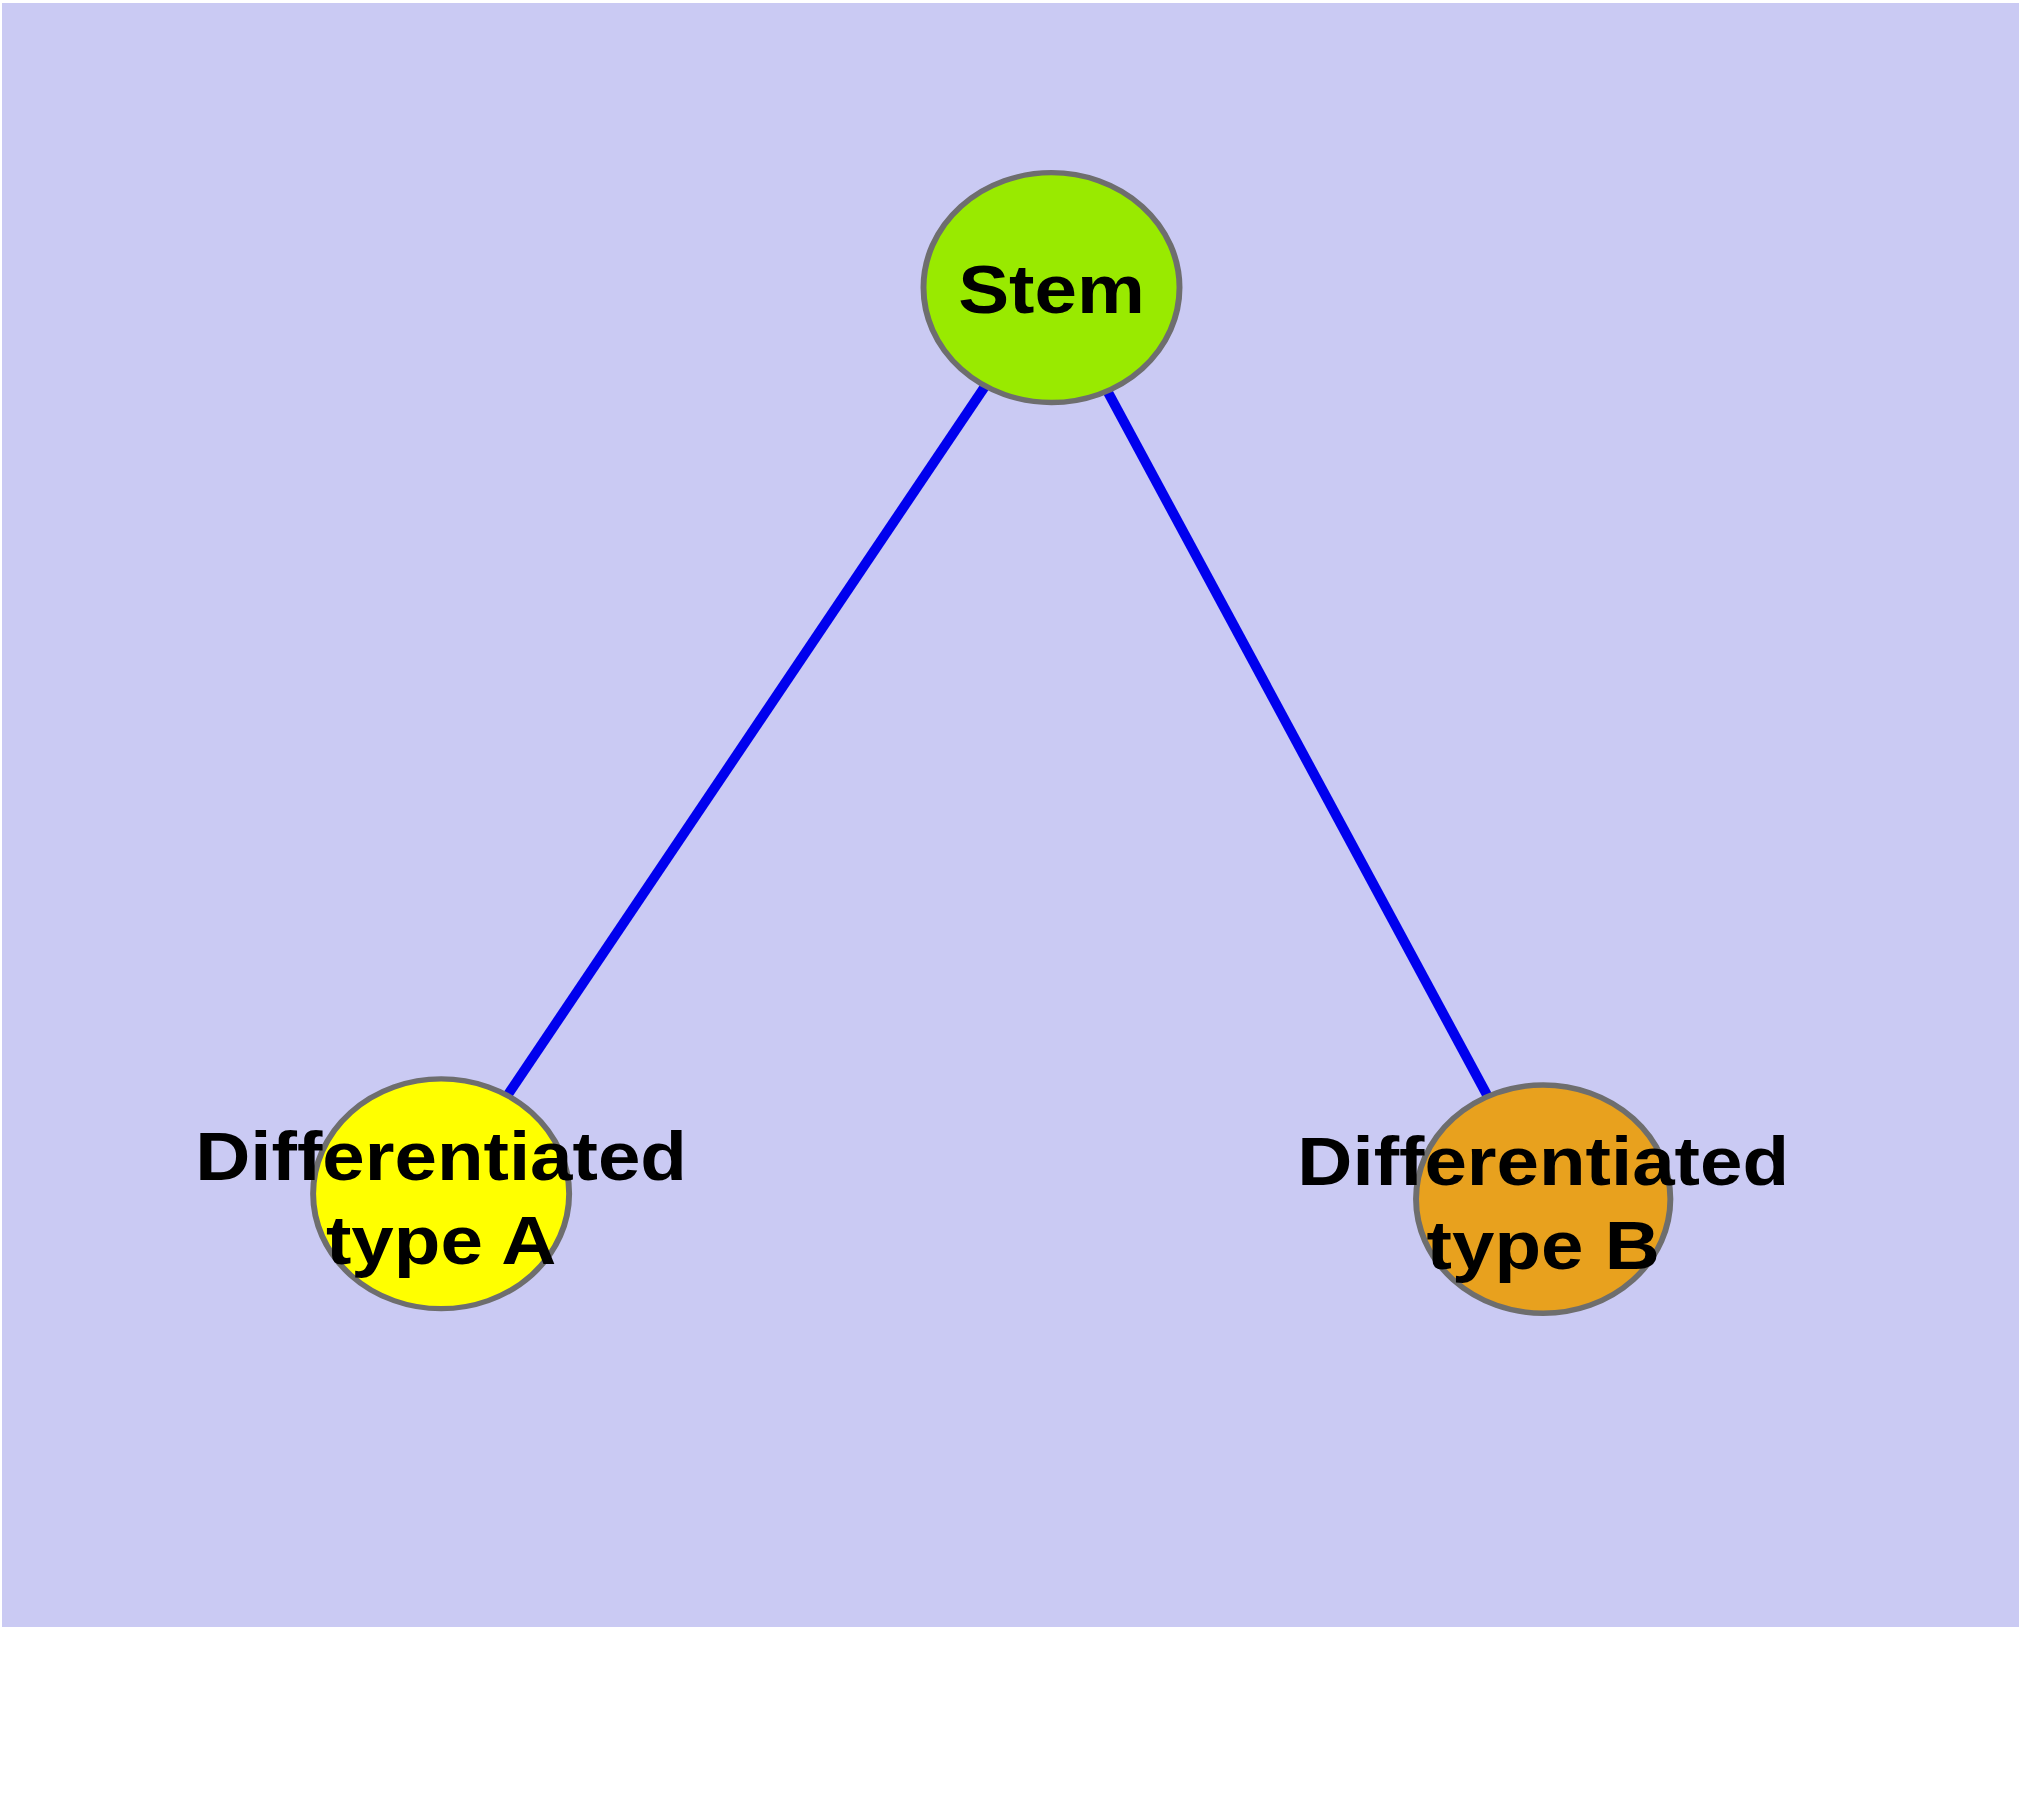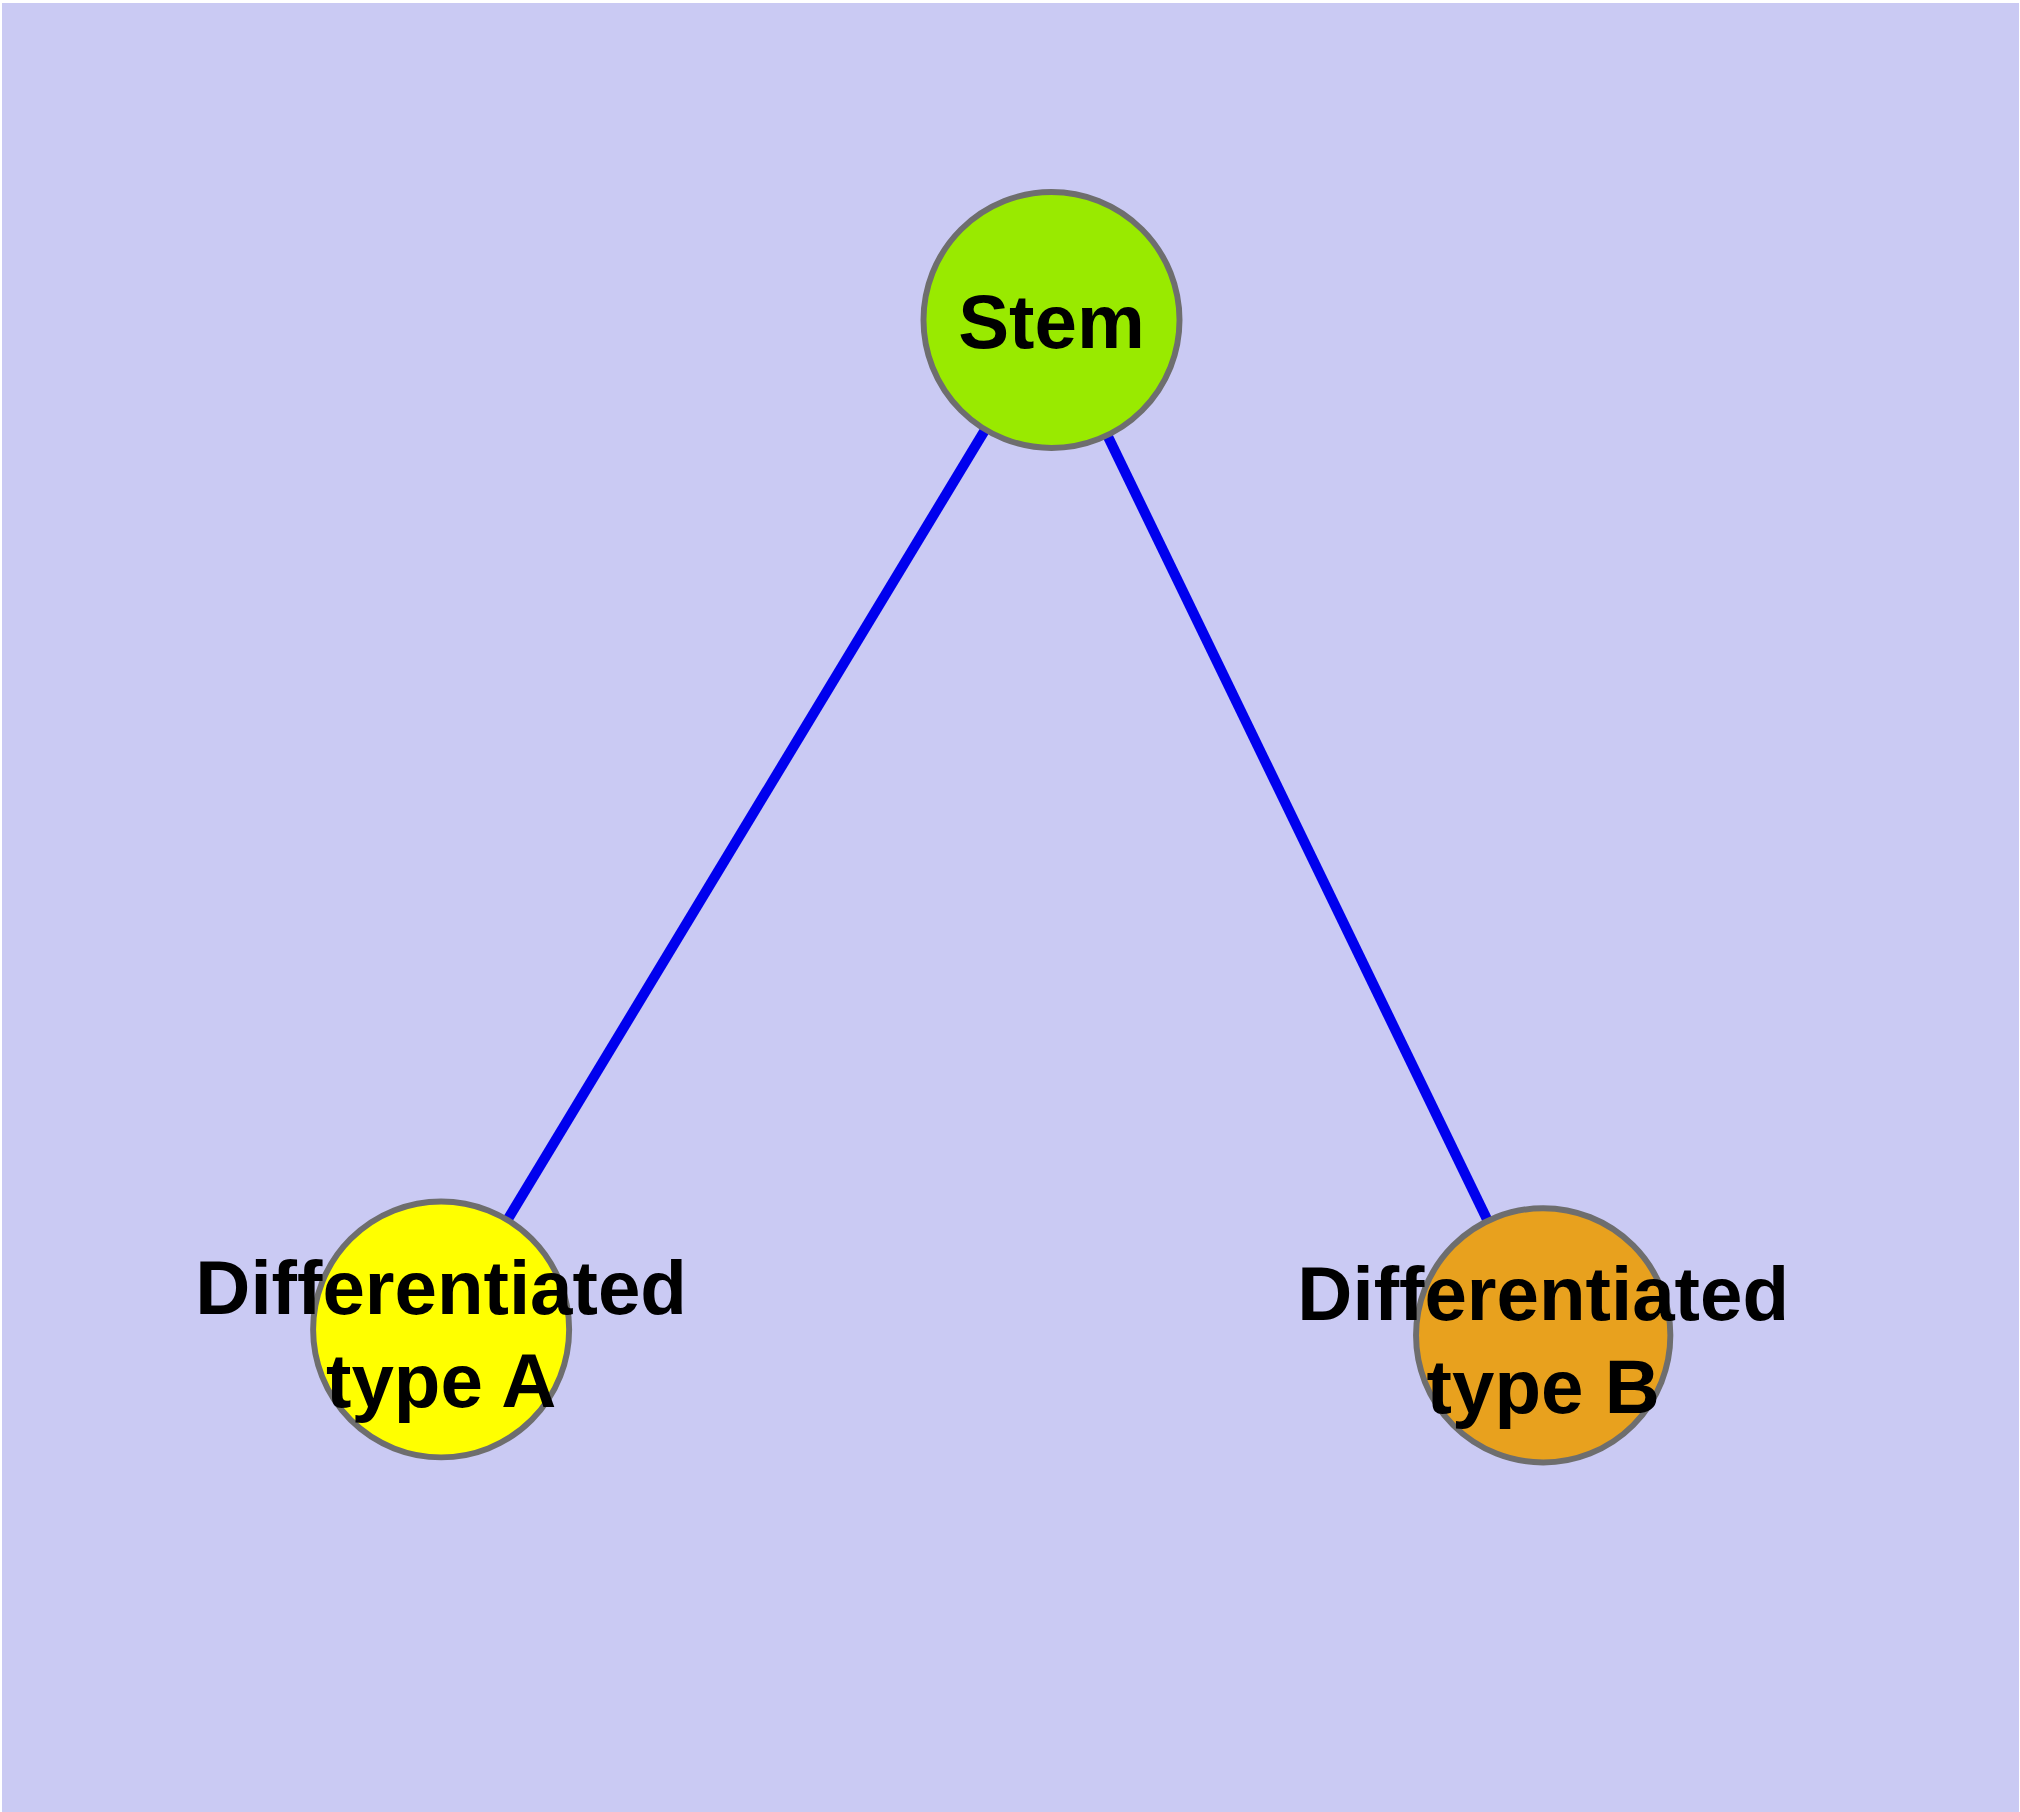--- a/index.html
+++ b/index.html
@@ -4,21 +4,21 @@
 <style>
   html, body {
     margin: 0;
     padding: 0;
     background: #ffffff;
     font-family: "Liberation Sans", sans-serif;
   }
   .page {
     position: relative;
     width: 2021px;
-    height: 1812px;
+    height: 1627px;
     background: #ffffff;
     overflow: hidden;
   }
   .canvas {
     position: absolute;
     top: 2.5px;
     left: 1.7px;
     right: 1.7px;
     bottom: 0;
   }

